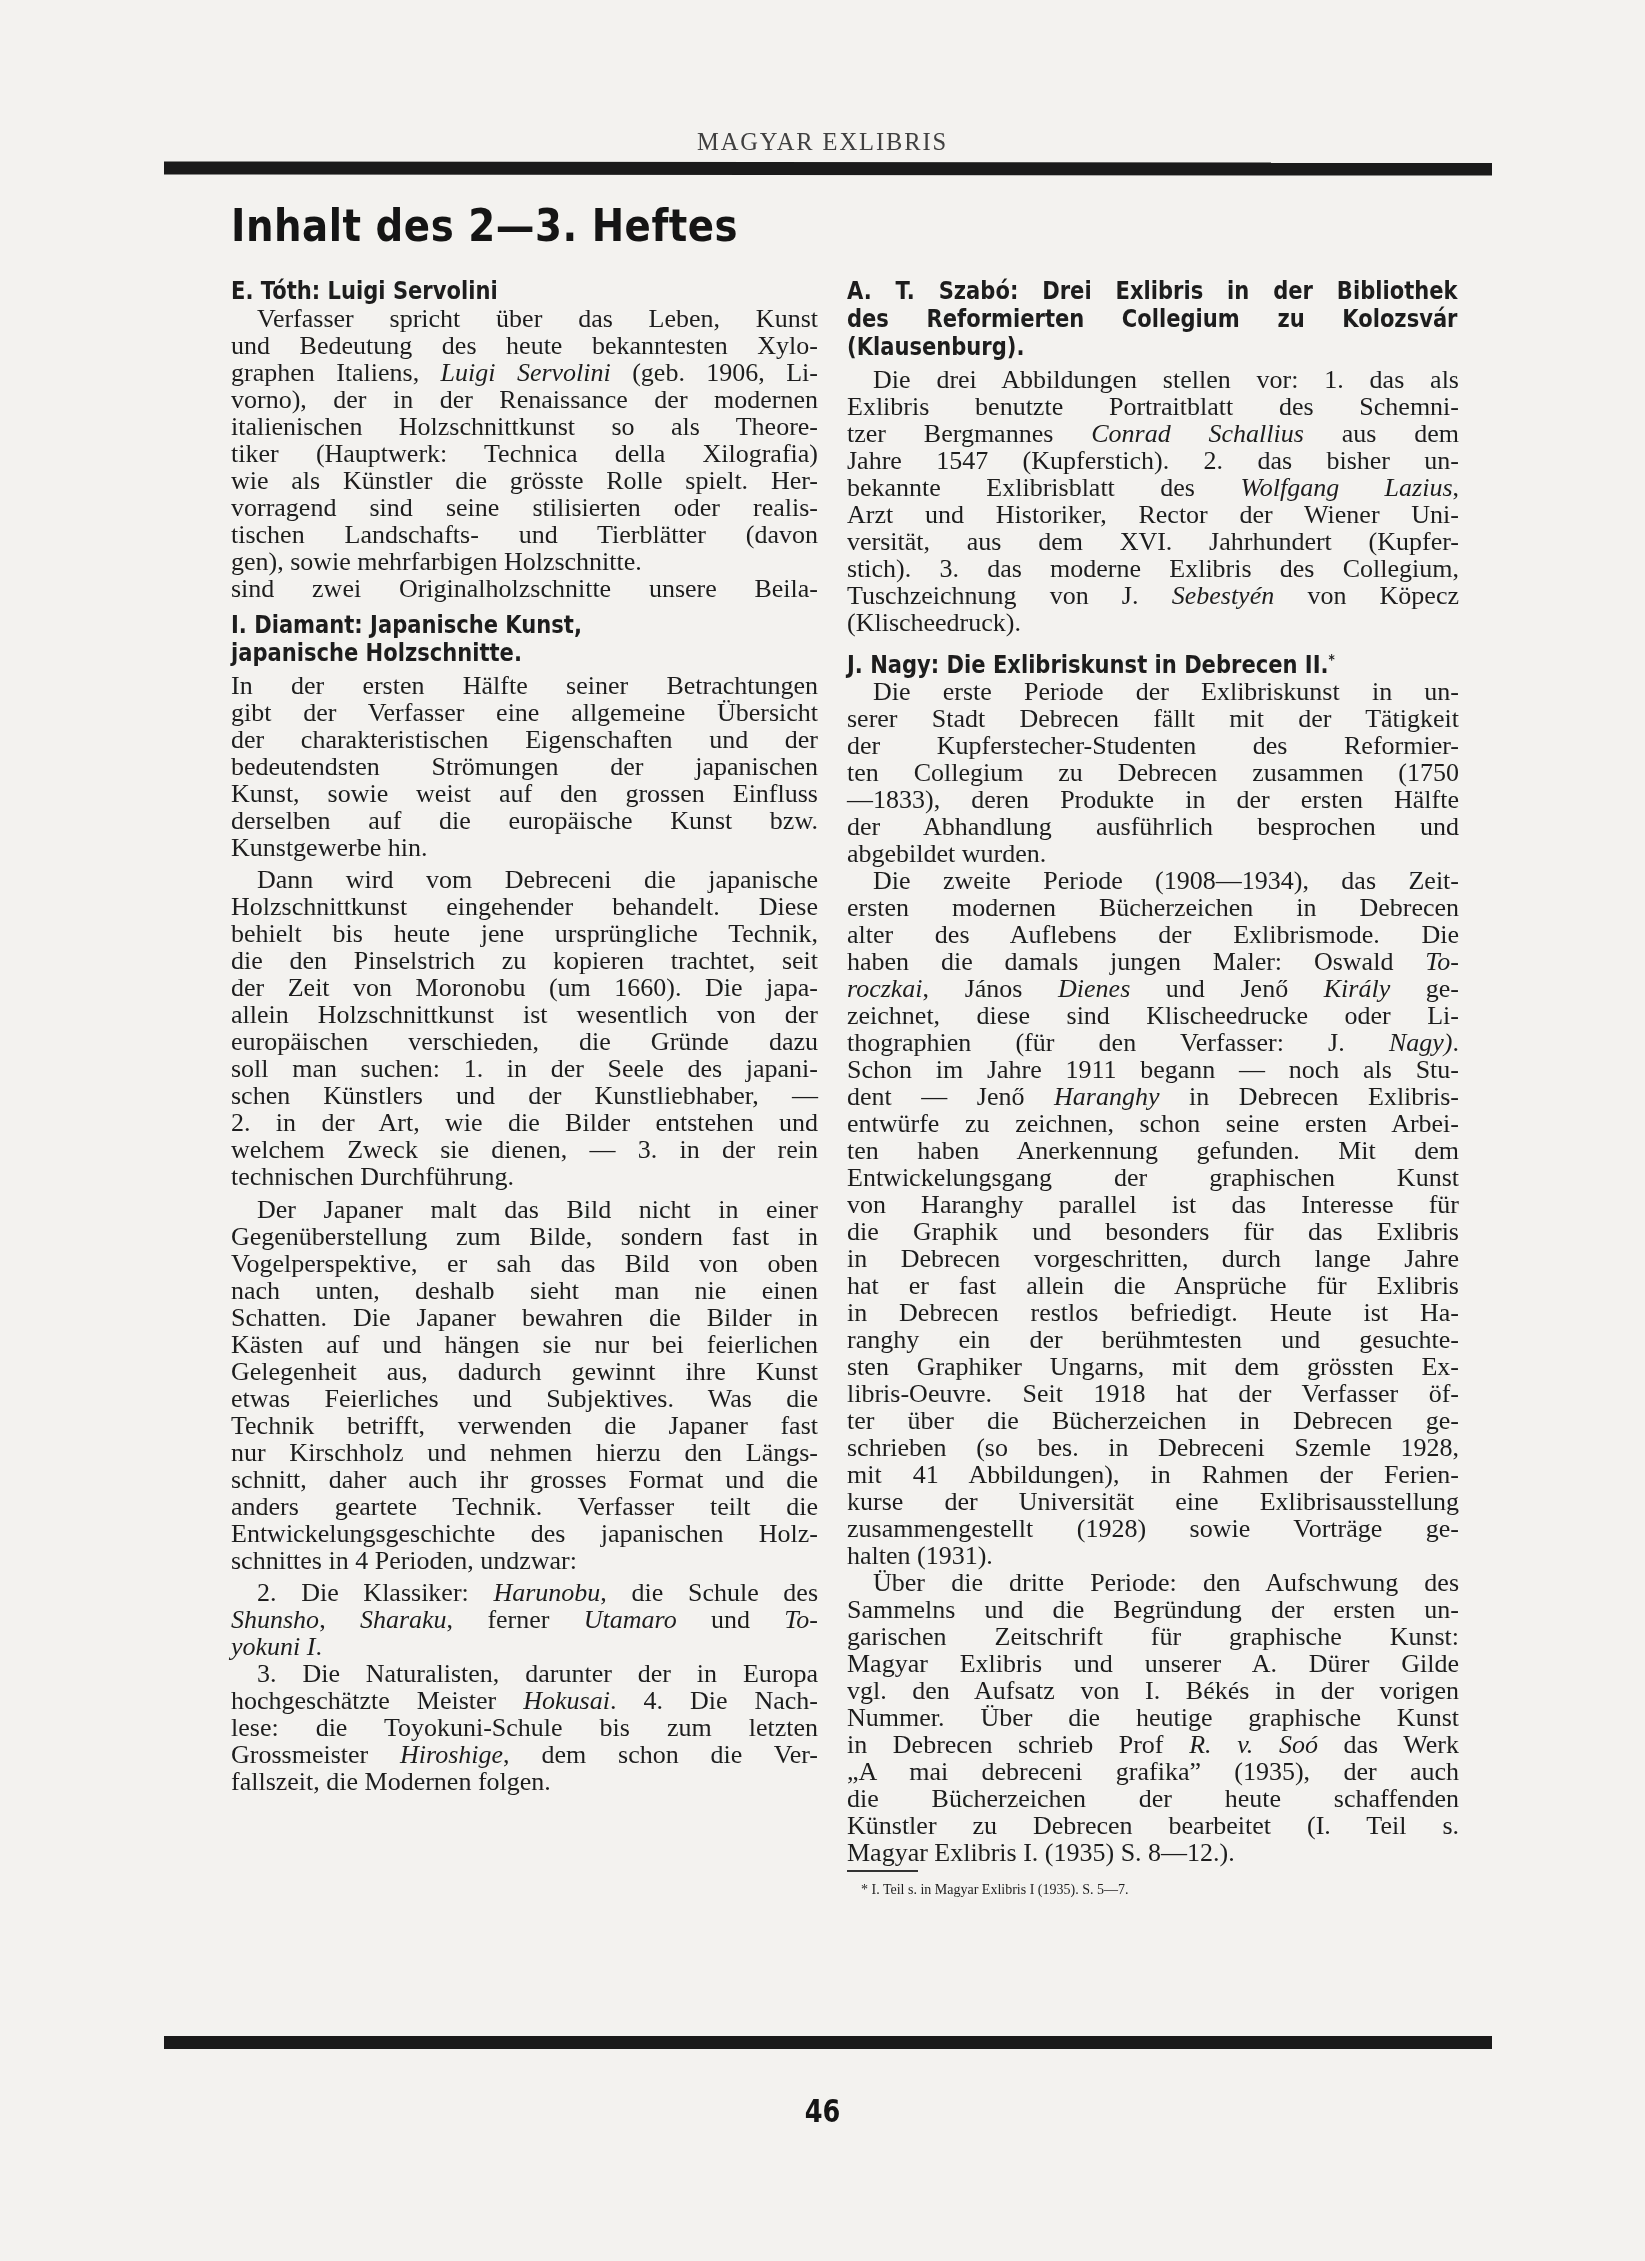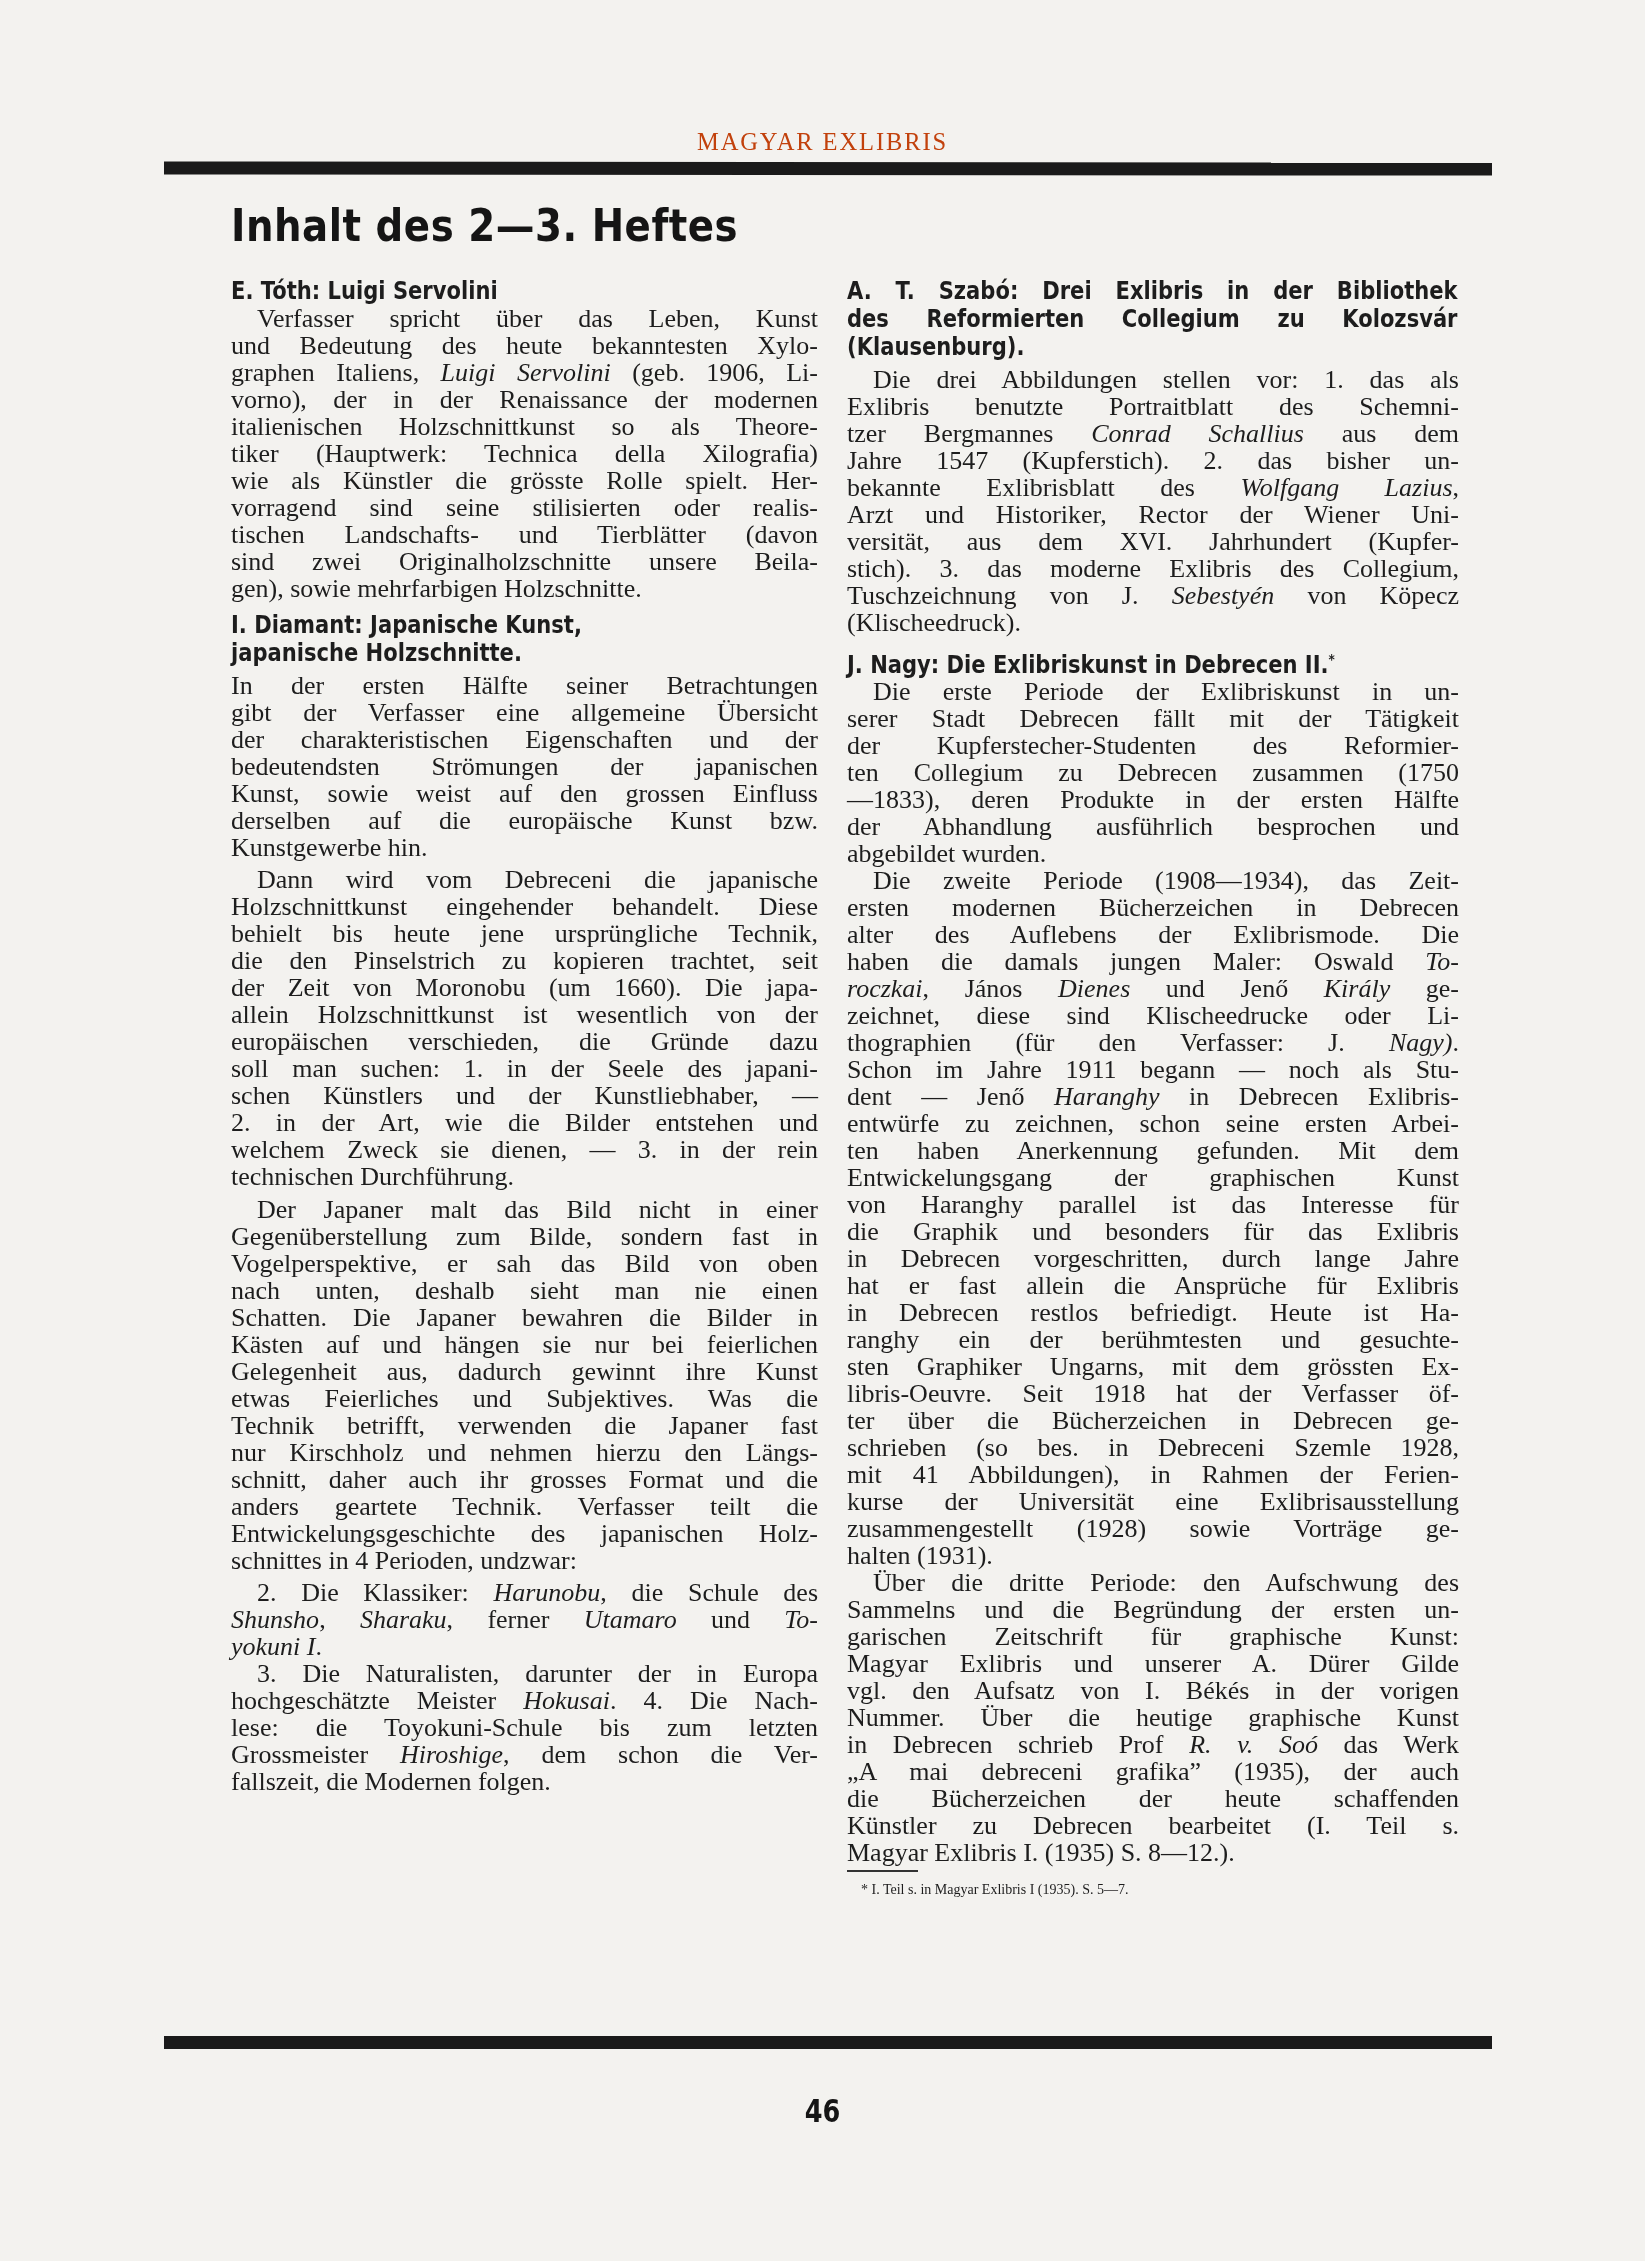--- a/index.html
+++ b/index.html
@@ -8,21 +8,21 @@
     background: #f3f2ef;
     position: relative;
     overflow: hidden;
     color: #1d1d1d;
     font-family: "DejaVu Serif", serif;
   }
   .running-head {
     position: absolute; left: 0; width: 1645px; top: 128px;
     text-align: center;
     font-family: "Liberation Serif", serif;
-    font-size: 24.5px; letter-spacing: 1.9px; color: #c2410c;
+    font-size: 24.5px; letter-spacing: 1.9px; color: #404040;
   }
   .rule {
     position: absolute; left: 164px; width: 1328px; height: 13px;
     background: #1a1a1a;
   }
   .rule.top { top: 162px; transform: rotate(0.05deg); }
   .rule.bottom { top: 2036px; }
   .title {
     position: absolute; left: 231px; top: 200px;
     font-family: "DejaVu Sans", sans-serif; font-weight: bold;
@@ -79,22 +79,22 @@
   <div>
       <span class="line indent">Verfasser spricht über das Leben, Kunst</span>
       <span class="line">und Bedeutung des heute bekanntesten Xylo-</span>
       <span class="line">graphen Italiens, <i>Luigi Servolini</i> (geb. 1906, Li-</span>
       <span class="line">vorno), der in der Renaissance der modernen</span>
       <span class="line">italienischen Holzschnittkunst so als Theore-</span>
       <span class="line">tiker (Hauptwerk: Technica della Xilografia)</span>
       <span class="line">wie als Künstler die grösste Rolle spielt. Her-</span>
       <span class="line">vorragend sind seine stilisierten oder realis-</span>
       <span class="line">tischen Landschafts- und Tierblätter (davon</span>
+      <span class="line last">gen), sowie mehrfarbigen Holzschnitte.</span>
       <span class="line">sind zwei Originalholzschnitte unsere Beila-</span>
-      <span class="line last">gen), sowie mehrfarbigen Holzschnitte.</span>
     </div>
   <span class="gap"></span>
   <span class="heading">I. Diamant: Japanische Kunst,</span>
   <span class="heading">japanische Holzschnitte.</span>
   <span class="gap-small"></span>
   <div>
       <span class="line">In der ersten Hälfte seiner Betrachtungen</span>
       <span class="line">gibt der Verfasser eine allgemeine Übersicht</span>
       <span class="line">der charakteristischen Eigenschaften und der</span>
       <span class="line">bedeutendsten Strömungen der japanischen</span>

